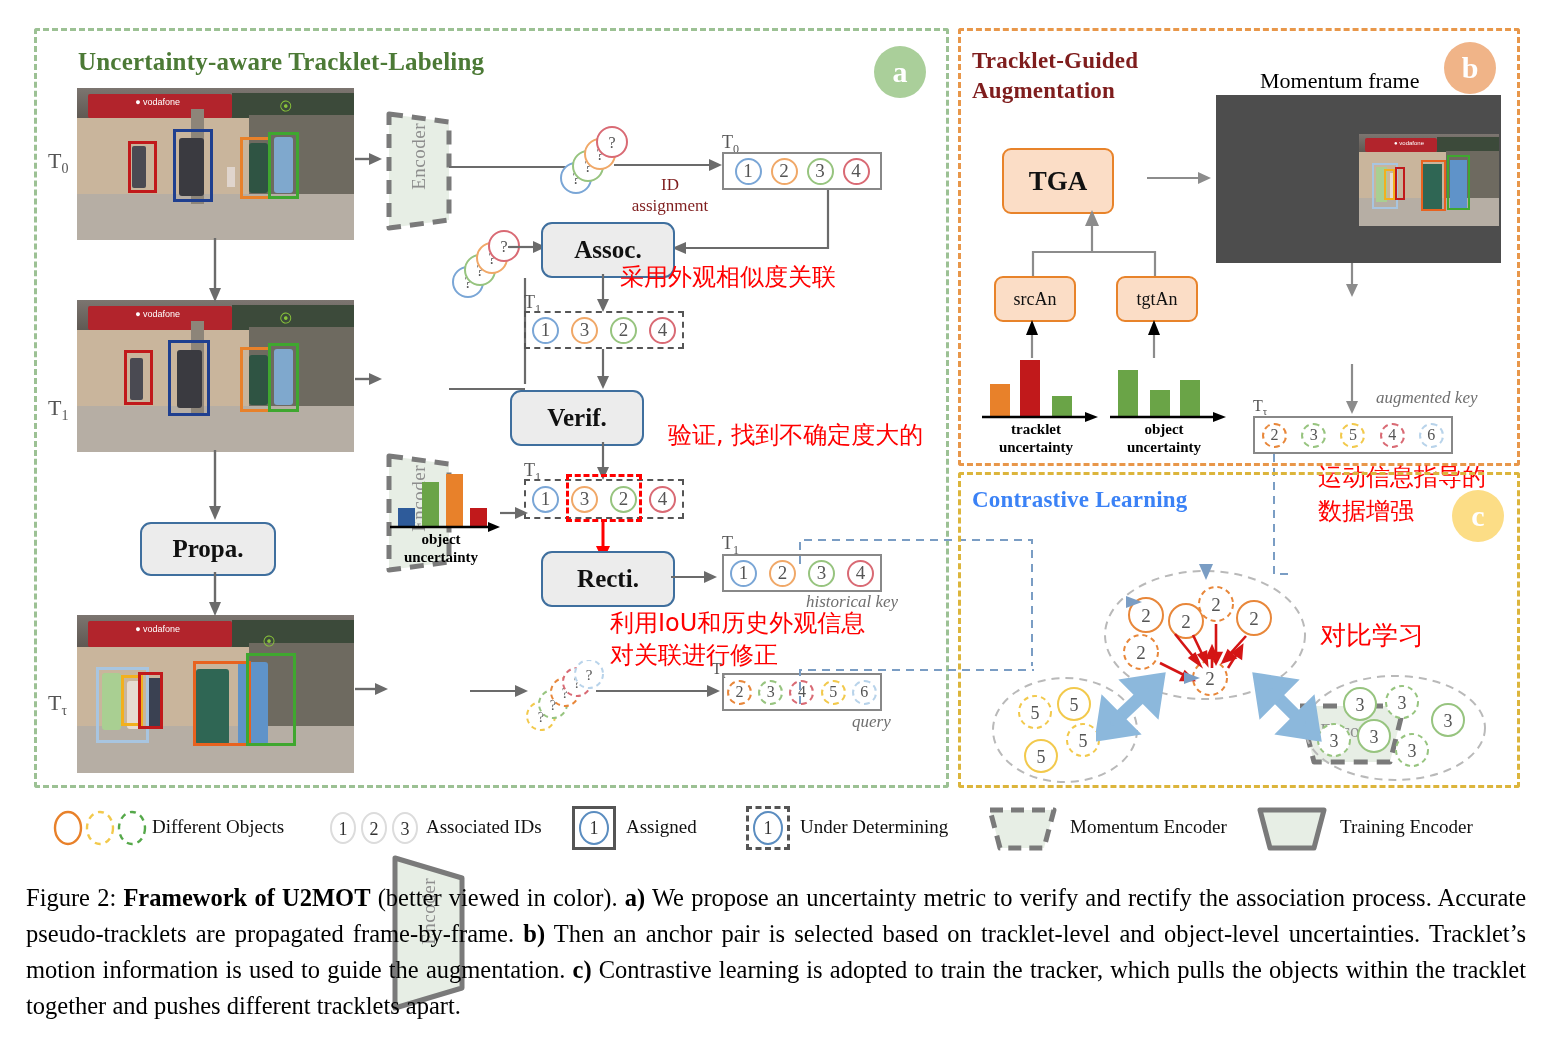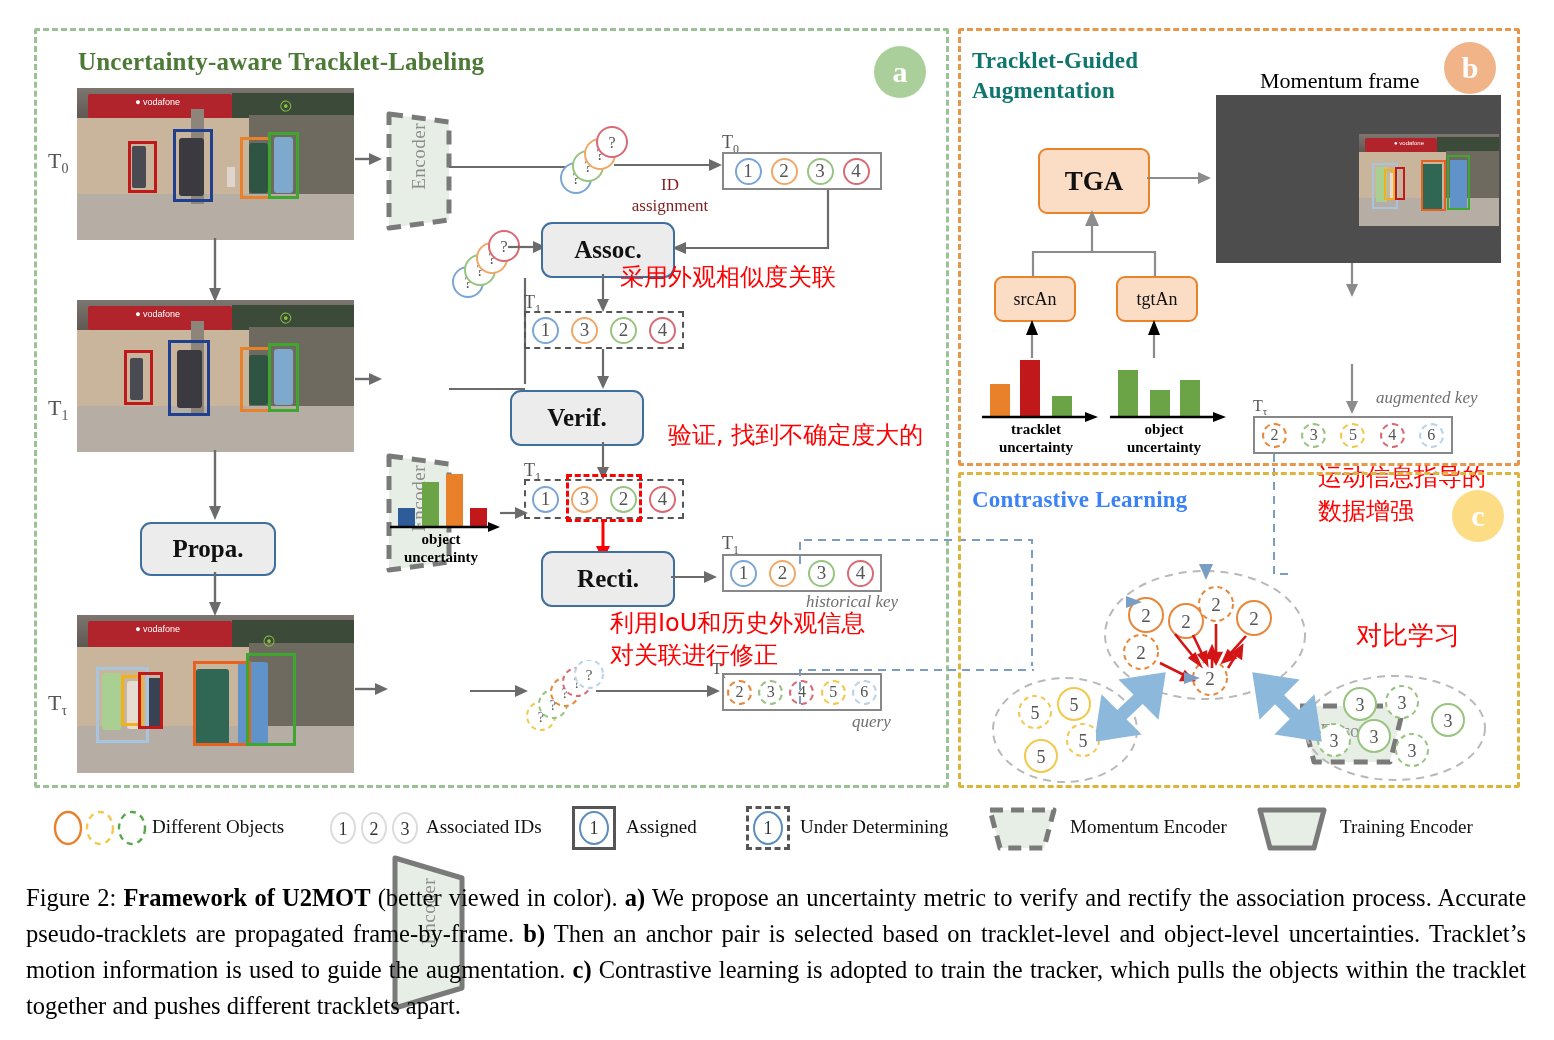--- a/index.html
+++ b/index.html
@@ -8,21 +8,21 @@
 
   .abs{position:absolute;}
 
   
   .panel-a{left:34px;top:28px;width:915px;height:760px;border:3px dashed #9cc194;border-radius:3px;box-sizing:border-box;}
   .panel-b{left:958px;top:28px;width:562px;height:438px;border:3px dashed #e8974a;border-radius:3px;box-sizing:border-box;}
   .panel-c{left:958px;top:472px;width:562px;height:316px;border:3px dashed #dcb53c;border-radius:3px;box-sizing:border-box;}
 
   .ptitle{font-weight:bold;letter-spacing:.2px;}
   .ptitle-a{left:78px;top:48px;font-size:25px;color:#4c7a36;}
-  .ptitle-b{left:972px;top:46px;font-size:23px;color:#0f766e;line-height:30px;font-weight:bold;width:230px;}
+  .ptitle-b{left:972px;top:46px;font-size:23px;color:#7f1d1d;line-height:30px;font-weight:bold;width:230px;}
   .ptitle-c{left:972px;top:487px;font-size:23px;color:#3b82f6;font-weight:bold;}
 
   .badge{border-radius:50%;color:#fff;font-weight:bold;text-align:center;font-family:"Liberation Serif",serif;}
   .badge-a{left:874px;top:46px;width:52px;height:52px;line-height:52px;font-size:30px;background:#aacf9a;}
   .badge-b{left:1444px;top:42px;width:52px;height:52px;line-height:52px;font-size:30px;background:#f0b488;}
   .badge-c{left:1452px;top:490px;width:52px;height:52px;line-height:52px;font-size:30px;background:#fcdd86;}
 
   
   .frame{background:#b9b2a6;overflow:hidden;}
   .fimg{position:absolute;left:0;top:0;width:100%;height:100%;}
@@ -407,21 +407,21 @@
       <div class="ped" style="left:46%;top:33%;width:13%;height:50%;background:#2f6654;"></div>
       <div class="ped" style="left:65%;top:28%;width:12%;height:54%;background:#5f93c9;"></div>
       <div class="bx" style="left:9%;top:32%;width:19%;height:50%;border:2px solid #a8c5e0;"></div>
       <div class="bx" style="left:18%;top:38%;width:8%;height:34%;border:2px solid #f2b01e;"></div>
       <div class="bx" style="left:26%;top:36%;width:7%;height:36%;border:2px solid #c1191b;"></div>
       <div class="bx" style="left:44%;top:28%;width:18%;height:56%;border:2px solid #e8621f;"></div>
       <div class="bx" style="left:63%;top:23%;width:16%;height:60%;border:2px solid #3fa72f;"></div>
     </div>
   </div>
 
-  <div class="abs obox big" style="left:1038px;top:148px;width:108px;height:62px;text-align:right;">TGA</div>
+  <div class="abs obox big" style="left:1002px;top:148px;width:108px;height:62px;text-align:right;">TGA</div>
   <svg class="abs" style="left:1147px;top:170px;width:66px;height:16px;">
     <line x1="0" y1="8" x2="52" y2="8" stroke="#8c8c8c" stroke-width="2.2"></line>
     <polygon points="64,8 51,2 51,14" fill="#8c8c8c"></polygon>
   </svg>
 
   <div class="abs obox" style="left:994px;top:276px;width:78px;height:42px;">srcAn</div>
   <div class="abs obox" style="left:1116px;top:276px;width:78px;height:42px;">tgtAn</div>
   <svg class="abs" style="left:990px;top:208px;width:214px;height:72px;">
     <polyline points="43,68 43,44 102,44 102,16" fill="none" stroke="#8c8c8c" stroke-width="2.2"></polyline>
     <polyline points="165,68 165,44 102,44" fill="none" stroke="#8c8c8c" stroke-width="2.2"></polyline>
@@ -524,21 +524,21 @@
       <line x1="146" y1="68" x2="128" y2="88"></line>
         <polygon points="123,94 128,83 135,90"></polygon>
       <line x1="60" y1="95" x2="86" y2="108"></line>
         <polygon points="93,112 81,112 85,104"></polygon>
       <line x1="128" y1="100" x2="138" y2="84"></line>
         <polygon points="142,78 141,90 133,85"></polygon>
       <line x1="112" y1="100" x2="112" y2="86"></line>
         <polygon points="112,79 107,90 117,90"></polygon>
     </g>
   </svg>
-  <div class="abs cn" style="left:1320px;top:620px;font-size:26px;margin-left:36px;">对比学习</div>
+  <div class="abs cn" style="left:1320px;top:620px;font-size:26px;">对比学习</div>
 
   <svg class="abs" style="left:985px;top:672px;width:160px;height:116px;">
     <ellipse cx="80" cy="58" rx="72" ry="52" fill="none" stroke="#b9b9b9" stroke-width="2" stroke-dasharray="8,6"></ellipse>
     <circle cx="50" cy="40" r="16" fill="#fff" stroke="#f2c94c" stroke-width="2" stroke-dasharray="5,4"></circle>
       <text x="50" y="47" font-size="18" fill="#555" text-anchor="middle" font-family="Liberation Serif,serif">5</text>
     <circle cx="89" cy="32" r="16" fill="#fff" stroke="#f2c94c" stroke-width="2"></circle>
       <text x="89" y="39" font-size="18" fill="#555" text-anchor="middle" font-family="Liberation Serif,serif">5</text>
     <circle cx="98" cy="68" r="16" fill="#fff" stroke="#f2c94c" stroke-width="2" stroke-dasharray="5,4"></circle>
       <text x="98" y="75" font-size="18" fill="#555" text-anchor="middle" font-family="Liberation Serif,serif">5</text>
     <circle cx="56" cy="84" r="16" fill="#fff" stroke="#f2c94c" stroke-width="2"></circle>

